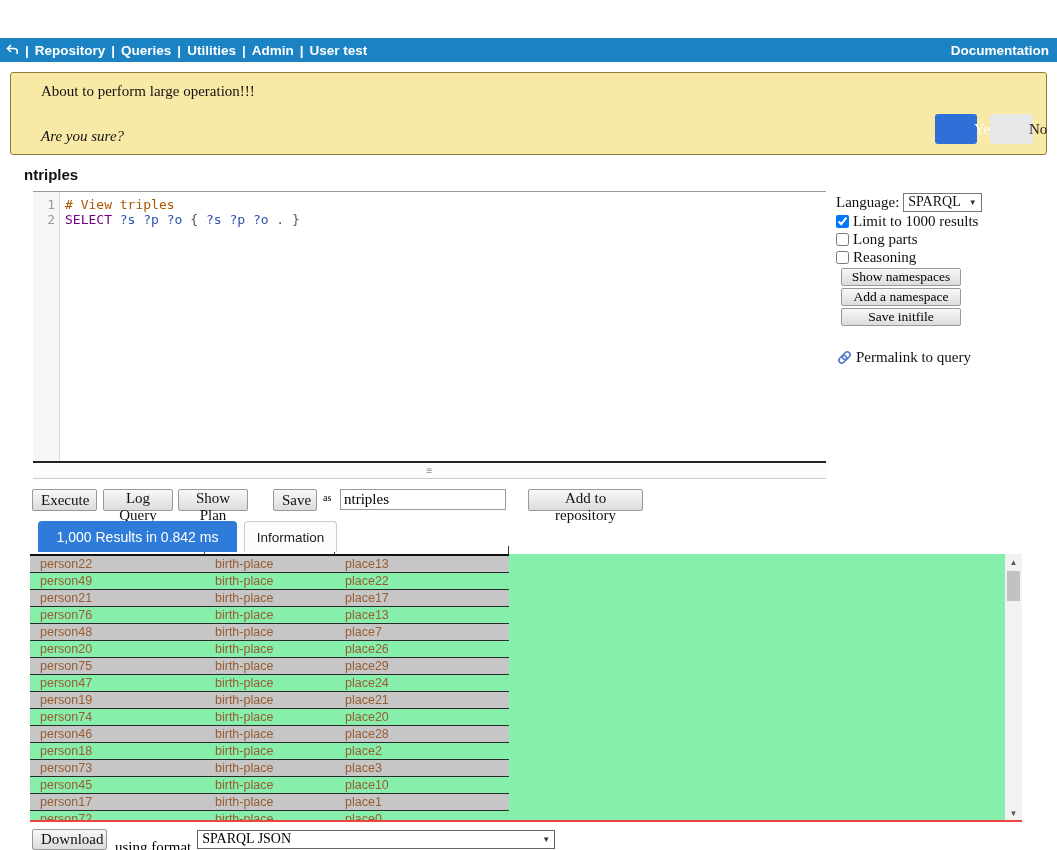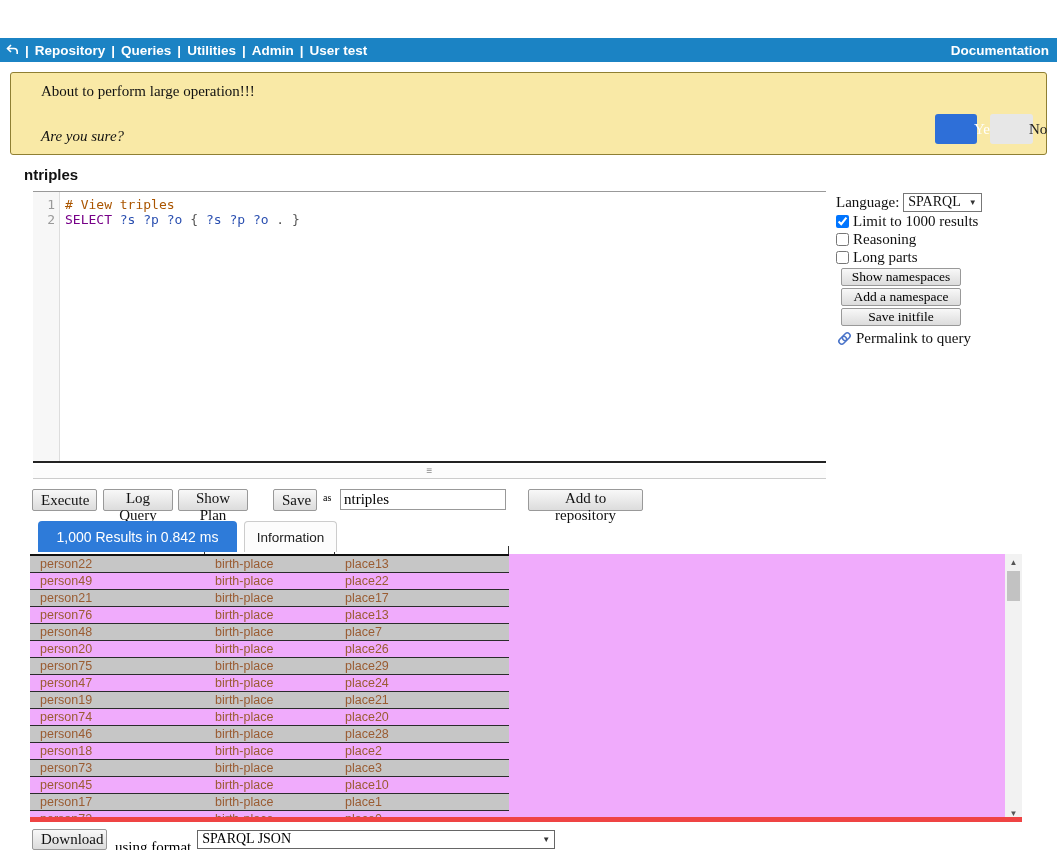--- a/index.html
+++ b/index.html
@@ -77,36 +77,36 @@
   #sidebar { position:absolute; left:836px; top:192px; width:215px; font-family:"Liberation Serif", serif; font-size:15px; color:#111; }
   #language-row { height:20px; display:flex; align-items:center; }
   #language-select { margin-left:4px; border:1px solid #777; background:#fff; height:19px;
     padding:0 4px; font-size:14px; display:inline-flex; align-items:center; cursor:pointer; }
   #language-select .arrow { font-size:8px; margin-left:8px; color:#333; }
   .cb-row { height:17px; display:flex; align-items:center; margin-top:1px; }
   .cb-row input { width:13px; height:13px; margin-right:4px; }
   .side-btn { display:block; width:120px; height:18px; margin:2px 0 0 5px;
     border:1px solid #999; border-radius:2px; background:linear-gradient(#f8f8f8,#dcdcdc);
     font-family:"Liberation Serif", serif; font-size:13.5px; cursor:pointer; }
-  #permalink-row { display:flex; align-items:center; margin-top:4px; cursor:pointer; }
+  #permalink-row { display:flex; align-items:center; margin-top:23px; cursor:pointer; }
   #permalink-row svg { margin-right:3px; }
 
   
   #tabs { position:absolute; left:38px; top:521px; height:31px; display:flex; }
   .tab { height:31px; display:flex; align-items:center; justify-content:center;
     border-radius:4px 4px 0 0; cursor:pointer; }
   #tab-results { width:199px; background:#2e7bd9; color:#fff; font-size:14px; }
   #tab-info { width:93px; background:#fcfcfc; color:#222; font-size:13.5px;
     border:1px solid #ccc; border-bottom:none; margin-left:7px; }
 
   
   #partial-row { position:absolute; left:30px; top:546px; width:479px; height:8px; background:#fff; }
   #partial-row .tick { position:absolute; top:0; width:1px; height:8px; background:#333; }
   #results-panel { position:absolute; left:30px; top:554px; width:992px; height:268px;
-    background:#f0abfc; overflow:hidden; border-bottom:5px solid #ef4444; }
+    background:#86efac; overflow:hidden; border-bottom:2px solid #ef4444; }
   #results-table { width:479px; border-top:2px solid #111; }
   .r-row { display:flex; height:17px; border-bottom:1px solid #2b2b2b; }
   .r-row.alt { background:#c6c6c6; }
   .r-cell { font-size:12.5px; line-height:15px; padding:1px 0 0 10px; color:#9a5c32; overflow:hidden; cursor:pointer; }
   .r-cell.c0 { width:175px; } .r-cell.c1 { width:130px; } .r-cell.c2 { width:174px; }
 
   
   #v-scrollbar { position:absolute; right:0; top:0; width:17px; height:268px; background:#f2f2f2; }
   .sb-arrow { position:absolute; left:0; width:17px; height:17px; color:#555; font-size:8px;
     text-align:center; line-height:17px; cursor:pointer; }
@@ -183,25 +183,25 @@
         <span class="arrow">▼</span>
       </span>
     </div>
     <div id="sidebar-checkboxes">
         <div class="cb-row">
           <input type="checkbox" checked="" style="">
           <span>Limit to 1000 results</span>
         </div>
         <div class="cb-row">
           <input type="checkbox" style="">
-          <span>Reasoning</span>
+          <span>Long parts</span>
         </div>
         <div class="cb-row">
           <input type="checkbox" style="">
-          <span>Long parts</span>
+          <span>Reasoning</span>
         </div>
       </div>
     <div id="sidebar-buttons">
         <button class="side-btn">Show namespaces</button>
         <button class="side-btn">Add a namespace</button>
         <button class="side-btn">Save initfile</button>
       </div>
     <div id="permalink-row">
       <svg width="17" height="17" viewBox="0 0 24 24">
         <g transform="rotate(-45 12 12)" fill="none" stroke="#4a74c9" stroke-width="2.2">

